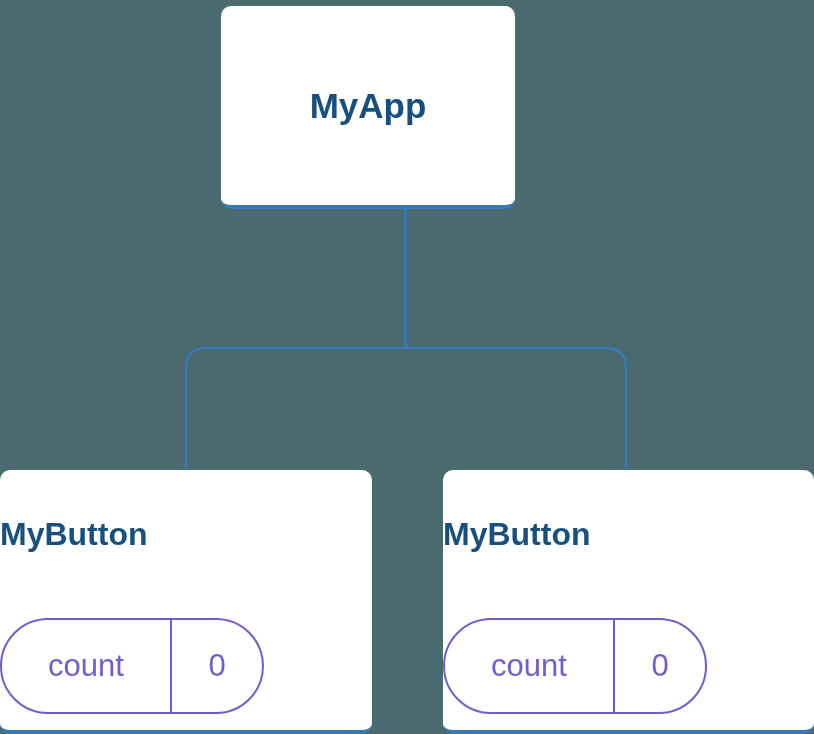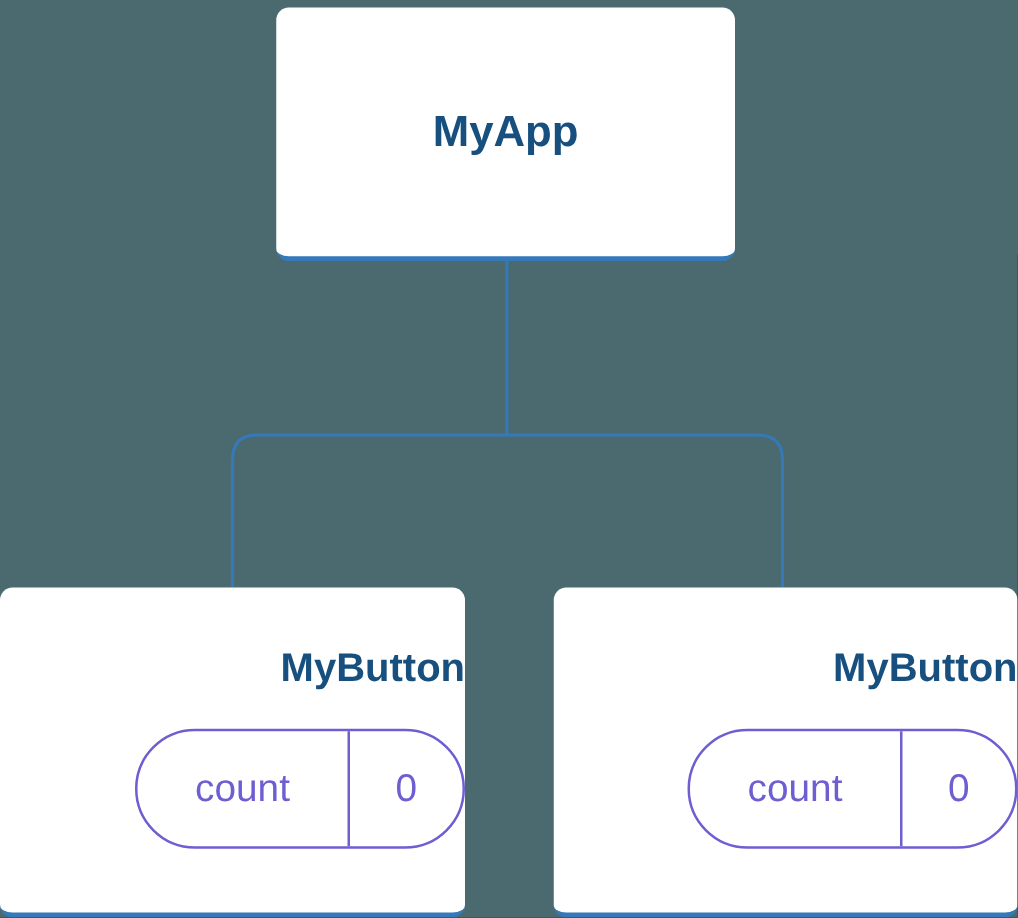--- a/index.html
+++ b/index.html
@@ -27,32 +27,32 @@
   }
   .card {
     position: absolute;
     background: var(--color-card, #ffffff);
     border-radius: 10px;
     border-bottom: 4px solid var(--color-connector, #3579b8);
     box-sizing: border-box;
   }
   .root-card {
     left: 221px; top: 6px;
-    width: 367px; height: 203px;
+    width: 294px; height: 203px;
     display: flex; align-items: center; justify-content: center;
   }
   .title {
     color: var(--color-title, #17507f);
     font-weight: bold;
   }
   .root-card .title { font-size: 35px; }
   .child-card {
     top: 470px;
     height: 264px;
-    display: flex; flex-direction: column; align-items: flex-end;
+    display: flex; flex-direction: column; align-items: flex-start; gap: 35px;
   }
   .child-left  { left: 0;     width: 372px; }
   .child-right { left: 443px; width: 371px; }
   .child-card .title { font-size: 32px; margin-top: 46px; }
   .state-pill {
     margin-top: 30px;
     width: 264px; height: 96px;
     box-sizing: border-box;
     border: 2px solid var(--color-state, #6d5ed2);
     border-radius: 50px;

